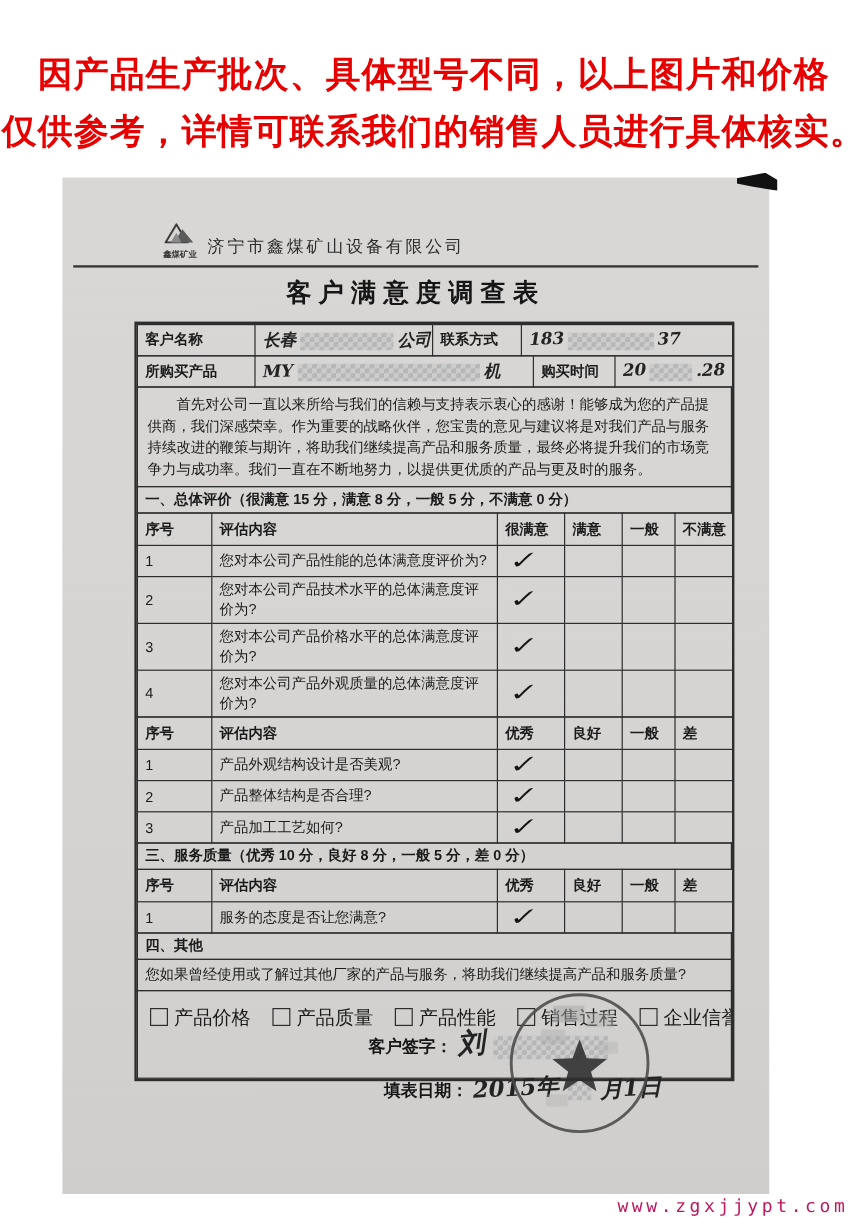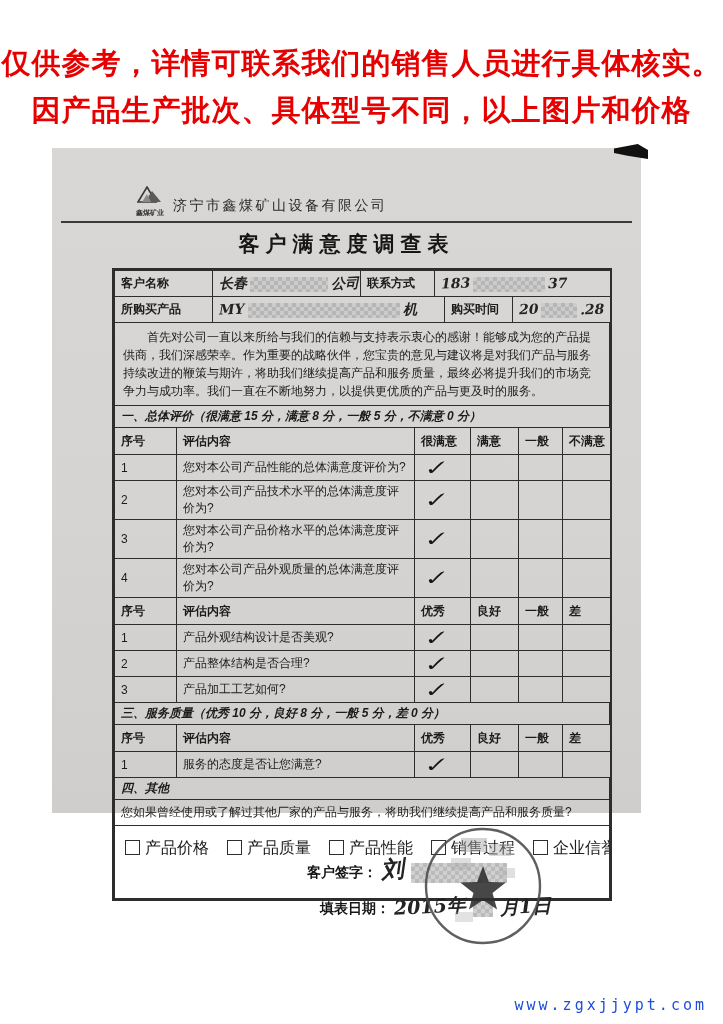--- a/index.html
+++ b/index.html
@@ -2,40 +2,40 @@
 <html><head>
 <meta charset="utf-8">
 <style>
   html,body{margin:0;padding:0;background:#fff;}
   .canvas{position:relative;width:723px;height:1024px;background:#ffffff;overflow:hidden;
           font-family:"Liberation Sans",sans-serif;color:#1c1c1c;}
   
   .banner{position:absolute;top:40px;left:0;width:723px;text-align:center;
           color:#e60000;font-weight:bold;font-size:29px;line-height:1.62;letter-spacing:1px;}
   
-  .page{position:absolute;left:52px;top:148px;width:589px;height:665px;
+  .page{position:absolute;left:52px;top:148px;width:589px;height:847px;
         background:linear-gradient(180deg,#d8d7d5 0%,#d5d4d2 55%,#cfcecc 100%);}
   .fold{position:absolute;top:-4px;right:-7px;width:34px;height:15px;background:#111;
         clip-path:polygon(0 30%,70% 0,100% 40%,100% 100%,40% 78%,0 60%);}
   .doc-header{padding:38px 0 0 84px;display:flex;align-items:flex-end;}
   .logo{display:inline-flex;flex-direction:column;align-items:center;margin-right:9px;}
   .logo-caption{font-size:7px;color:#3a3a3a;letter-spacing:0;line-height:1;margin-top:1px;font-weight:bold;}
   .company{font-size:14px;color:#2b2b2b;letter-spacing:2.5px;font-weight:500;padding-bottom:1px;}
   .rule{margin:5px 9px 0 9px;border-bottom:2.5px solid #3a3a3a;}
   .doc-title{text-align:center;font-size:21px;font-weight:bold;letter-spacing:6px;color:#161616;margin-top:7px;}
   
   .form{margin:10px 0 0 60px;width:496px;border:2px solid #2d2d2d;}
   .band{width:100%;border-collapse:collapse;table-layout:fixed;}
   .band + .band{margin-top:-1px;}
   .band td{border:1px solid #2d2d2d;font-size:12px;color:#1b1b1b;padding:2px 6px;height:21px;
            overflow:hidden;white-space:nowrap;}
   .lbl-cell{font-weight:bold;}
   .intro-cell{white-space:normal!important;font-size:12px;line-height:1.5;text-indent:2em;
               padding:5px 8px!important;height:66px!important;color:#222;}
-  .sec-title{font-weight:bold;font-size:12px;height:16px!important;font-style:italic;}
+  .sec-title{font-weight:bold;font-size:12px;height:16px!important;}
   .hdr td{font-weight:bold;height:22px;}
   .q-cell{white-space:normal!important;}
   .opt-cell{height:58px!important;vertical-align:top;padding-top:12px!important;}
   .opt{display:inline-block;margin:0 0 0 4px;margin-right:14px;font-size:16px;}
   .cb{display:inline-block;width:13px;height:13px;border:1.5px solid #2d2d2d;vertical-align:-2px;margin-right:5px;background:transparent;}
   
   .hw{font-family:"DejaVu Serif",serif;font-style:italic;font-weight:bold;color:#232323;
       display:inline-block;transform:rotate(-2deg);font-size:14px;}
   .mosaic{display:inline-block;vertical-align:middle;height:15px;margin:0 3px;opacity:.9;border-radius:1px;
       background-image:linear-gradient(45deg,#b3b3b3 25%,transparent 25%,transparent 75%,#b3b3b3 75%),
@@ -44,30 +44,30 @@
   .check{font-size:18px;font-weight:bold;color:#141414;display:inline-block;line-height:1;
          transform:rotate(-8deg) skewX(-14deg) scaleX(1.6);margin-left:8px;
          font-family:"DejaVu Sans",sans-serif;}
   
   .sig-line{position:absolute;font-size:14px;font-weight:bold;color:#161616;}
   .sig-hw{font-size:23px;transform:rotate(-6deg);}
   .date-hw{font-size:19px;transform:rotate(-3deg);}
   .stamp{position:absolute;left:369px;top:676px;opacity:.88;}
   
   .watermark{position:absolute;right:16px;bottom:10px;font-family:"DejaVu Sans Mono",monospace;
-             font-size:15px;color:#1d4ed8;letter-spacing:3px;}
+             font-size:15px;color:#be185d;letter-spacing:3px;}
 </style>
 </head>
 <body>
 
 <div class="canvas">
 
   <div class="banner">
+    <div>因产品生产批次、具体型号不同，以上图片和价格</div>
     <div>仅供参考，详情可联系我们的销售人员进行具体核实。</div>
-    <div>因产品生产批次、具体型号不同，以上图片和价格</div>
   </div>
 
   <div class="page">
     <div class="fold"></div>
 
     <div class="doc-header">
       <span class="logo">
         <svg width="26" height="22" viewBox="0 0 26 22">
           <polygon points="10,1 19,16 1,16" fill="none" stroke="#3a3a3a" stroke-width="1.6"></polygon>
           <polygon points="15,5 24,16 8,16" fill="#5a5a5a"></polygon>

